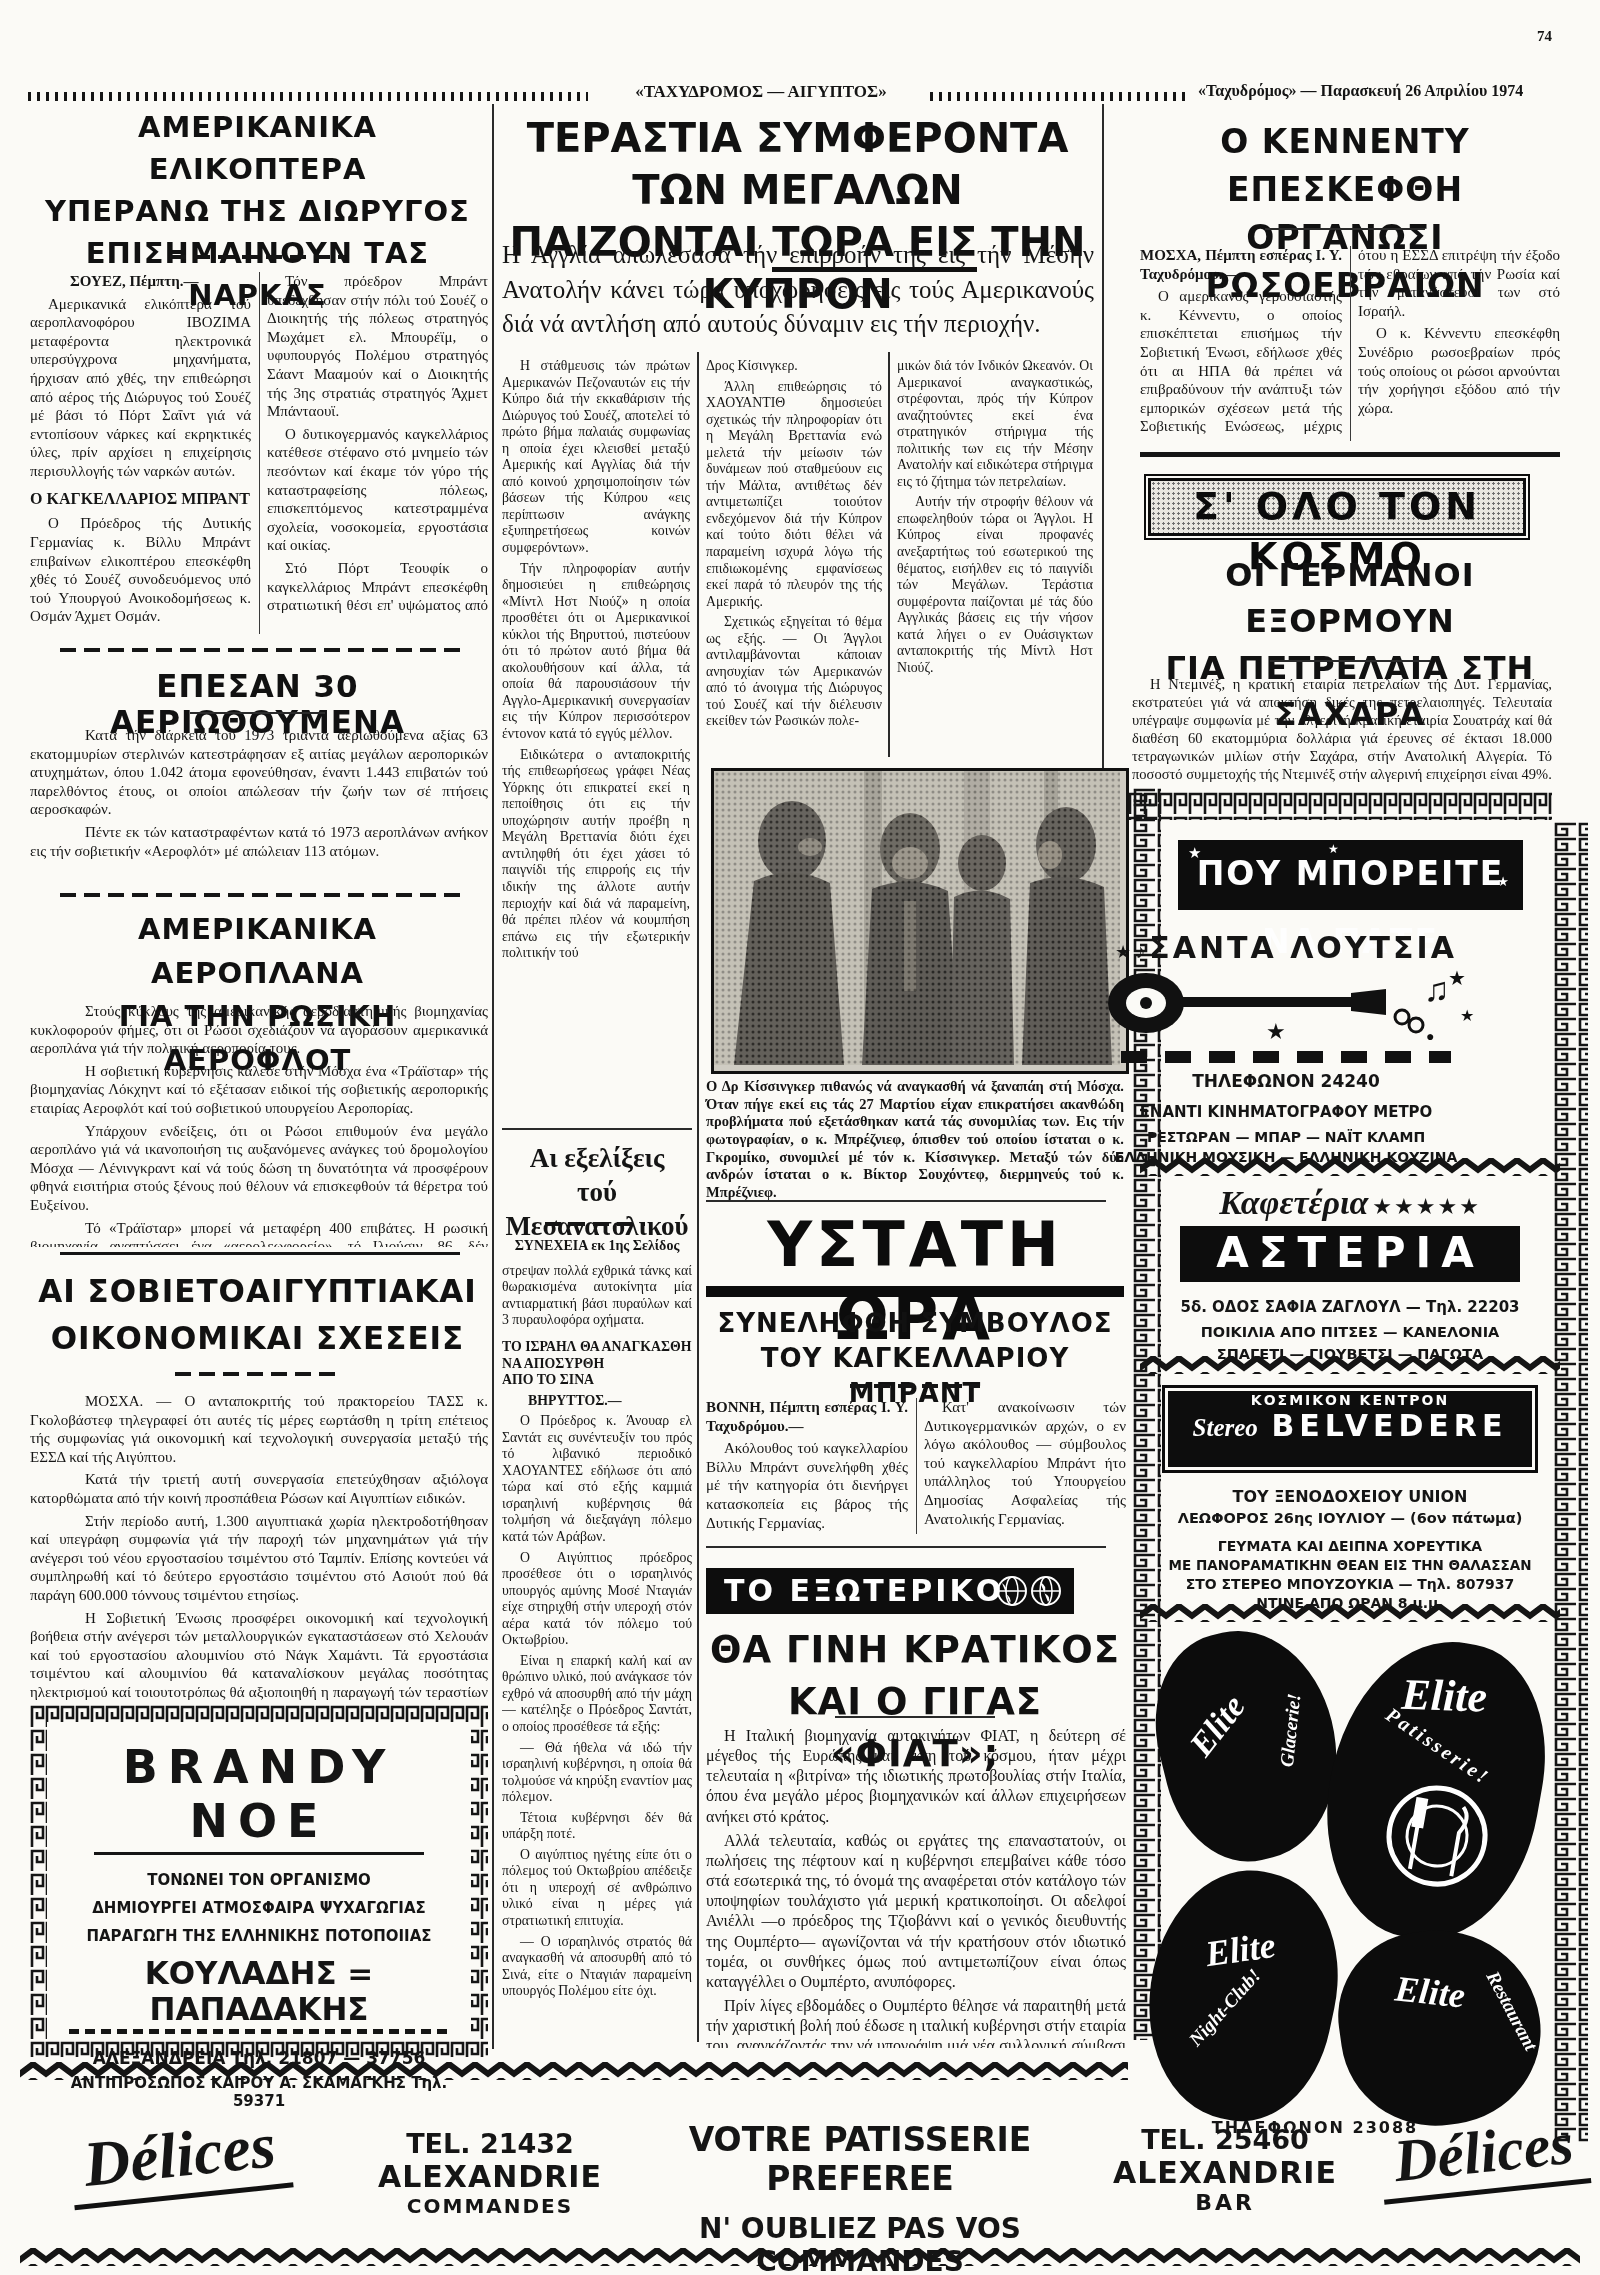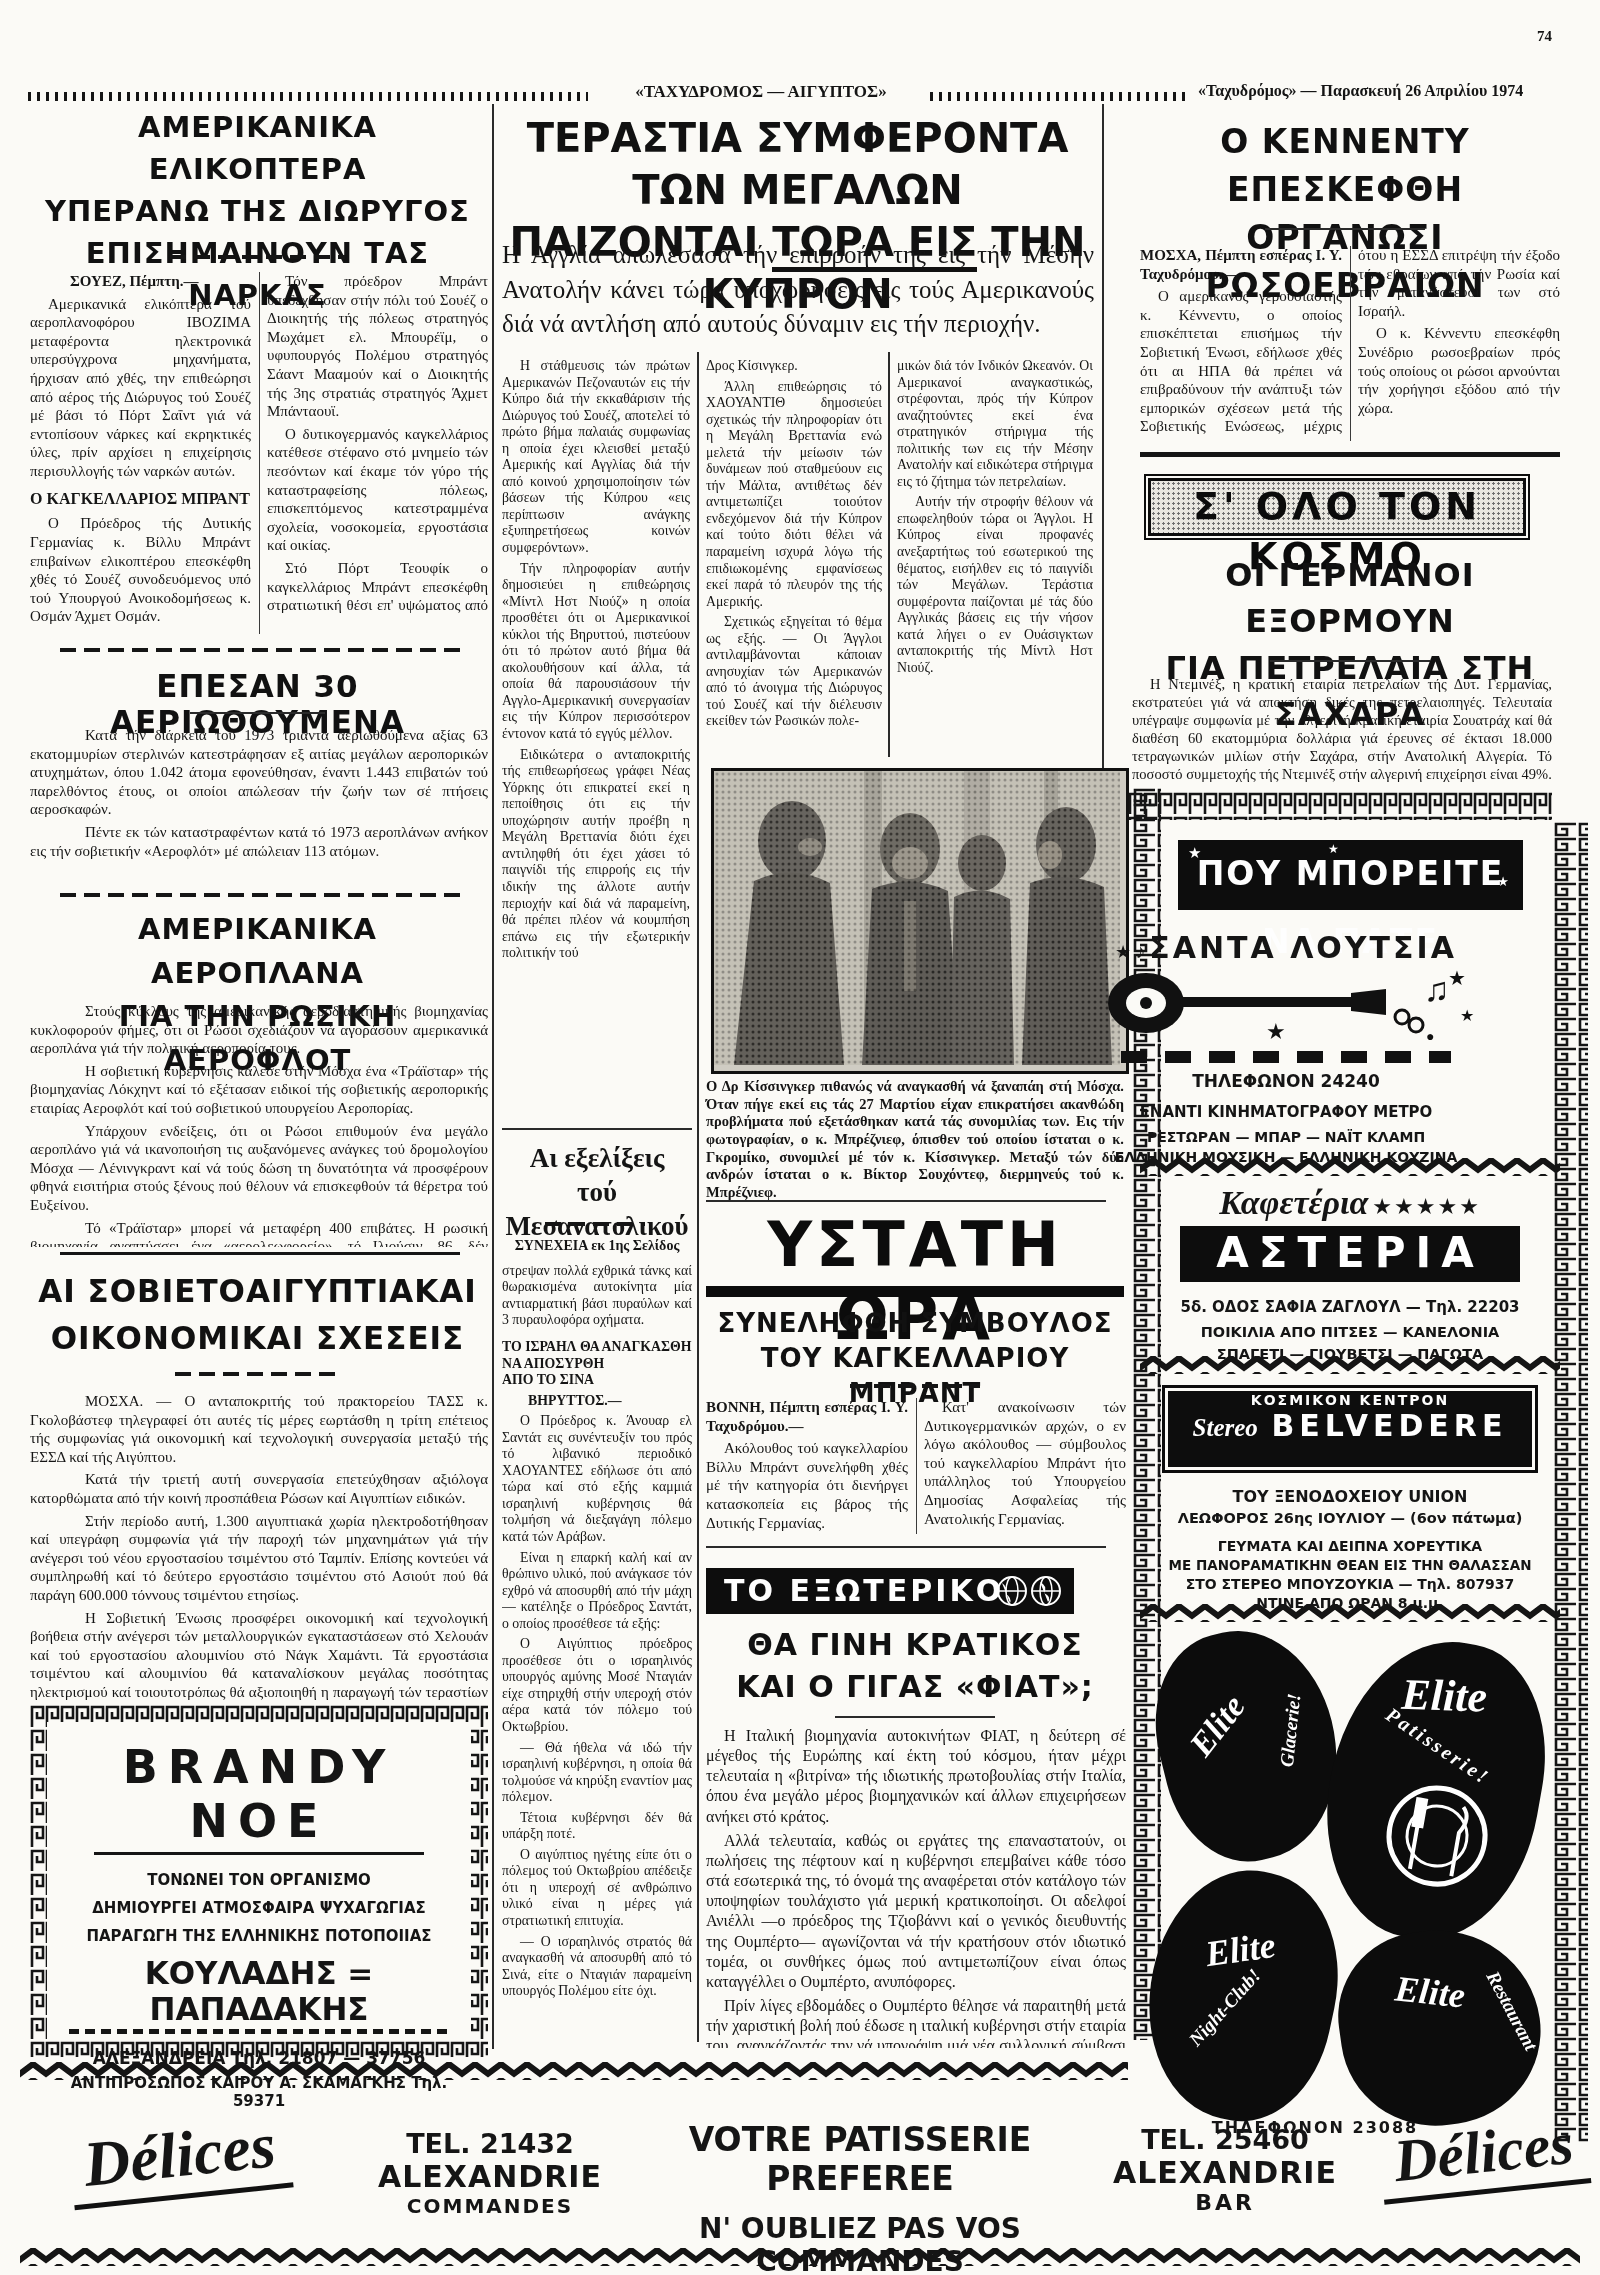--- a/index.html
+++ b/index.html
@@ -195,22 +195,22 @@
   </div>
   <div class="abs dash-rule" style="left:545px;top:1222px;width:100px;"></div>
   <div class="abs body-sm overflow" style="left:502px;top:1238px;width:190px;height:795px;">
     <p class="np bold ctr" style="font-size:14px;margin-bottom:8px;">ΣΥΝΕΧΕΙΑ εκ 1ης Σελίδος</p>
     <p class="np">στρεψαν πολλά εχθρικά τάνκς καί θωρακισμένα αυτοκίνητα μία αντιαρματική βάσι πυραύλων καί 3 πυραυλοφόρα οχήματα.</p>
     <p class="np bold" style="margin-top:10px;margin-bottom:0;">ΤΟ ΙΣΡΑΗΛ ΘΑ ΑΝΑΓΚΑΣΘΗ</p>
     <p class="np bold" style="margin-bottom:0;">ΝΑ ΑΠΟΣΥΡΘΗ</p>
     <p class="np bold">ΑΠΟ ΤΟ ΣΙΝΑ</p>
     <p class="np bold" style="text-indent:26px;">ΒΗΡΥΤΤΟΣ.—</p>
     <p class="bp">Ο Πρόεδρος κ. Άνουαρ ελ Σαντάτ εις συνέντευξίν του πρός τό λιβανικό περιοδικό ΧΑΟΥΑΝΤΕΣ εδήλωσε ότι από τώρα καί στό εξής καμμιά ισραηλινή κυβέρνησις θά τολμήση νά διεξαγάγη πόλεμο κατά τών Αράβων.</p>
+    <p class="bp">Ο Αιγύπτιος πρόεδρος προσέθεσε ότι ο ισραηλινός υπουργός αμύνης Μοσέ Νταγιάν είχε στηριχθή στήν υπεροχή στόν αέρα κατά τόν πόλεμο τού Οκτωβρίου.</p>
     <p class="bp">Είναι η επαρκή καλή καί αν θρώπινο υλικό, πού ανάγκασε τόν εχθρό νά αποσυρθή από τήν μάχη — κατέληξε ο Πρόεδρος Σαντάτ, ο οποίος προσέθεσε τά εξής:</p>
-    <p class="bp">Ο Αιγύπτιος πρόεδρος προσέθεσε ότι ο ισραηλινός υπουργός αμύνης Μοσέ Νταγιάν είχε στηριχθή στήν υπεροχή στόν αέρα κατά τόν πόλεμο τού Οκτωβρίου.</p>
     <p class="bp">— Θά ήθελα νά ιδώ τήν ισραηλινή κυβέρνησι, η οποία θά τολμούσε νά κηρύξη εναντίον μας πόλεμον.</p>
     <p class="bp">Τέτοια κυβέρνησι δέν θά υπάρξη ποτέ.</p>
     <p class="bp">Ο αιγύπτιος ηγέτης είπε ότι ο πόλεμος τού Οκτωβρίου απέδειξε ότι η υπεροχή σέ ανθρώπινο υλικό είναι η μέρες γιά στρατιωτική επιτυχία.</p>
     <p class="bp">— Ο ισραηλινός στρατός θά αναγκασθή νά αποσυρθή από τό Σινά, είτε ο Νταγιάν παραμείνη υπουργός Πολέμου είτε όχι.</p>
   </div>
 
   <div class="abs hrule-thin" style="left:706px;top:1200px;width:400px;"></div>
   <div class="abs sans bold" style="left:706px;top:1208px;width:418px;font-size:62px;letter-spacing:4px;text-align:center;color:#0c0c0c;">ΥΣΤΑΤΗ ΩΡΑ</div>
   <div class="abs" style="left:706px;top:1286px;width:418px;height:11px;background:#0c0c0c;"></div>
   <div class="abs headline" style="left:706px;top:1306px;width:418px;font-size:26px;line-height:1.35;">
@@ -231,21 +231,21 @@
       <circle cx="20" cy="17" r="14" fill="none" stroke="#fff" stroke-width="2"></circle>
       <ellipse cx="20" cy="17" rx="6" ry="14" fill="none" stroke="#fff" stroke-width="1.5"></ellipse>
       <line x1="6" y1="17" x2="34" y2="17" stroke="#fff" stroke-width="1.5"></line>
       <path d="M10,9 Q16,13 14,20 Q20,24 18,29" fill="#fff"></path>
       <circle cx="54" cy="17" r="14" fill="none" stroke="#fff" stroke-width="2"></circle>
       <ellipse cx="54" cy="17" rx="6" ry="14" fill="none" stroke="#fff" stroke-width="1.5"></ellipse>
       <line x1="40" y1="17" x2="68" y2="17" stroke="#fff" stroke-width="1.5"></line>
       <path d="M48,8 Q56,12 52,19 Q60,23 56,28" fill="#fff"></path>
     </svg>
   </div>
-  <div class="abs headline" style="left:706px;top:1624px;width:418px;font-size:30px;line-height:1.4;">
+  <div class="abs headline" style="left:706px;top:1624px;width:418px;font-size:37px;line-height:1.4;">
     <div>ΘΑ ΓΙΝΗ ΚΡΑΤΙΚΟΣ</div>
     <div>ΚΑΙ Ο ΓΙΓΑΣ «ΦΙΑΤ»;</div>
   </div>
   <div class="abs hrule-thin" style="left:835px;top:1716px;width:160px;"></div>
   <div class="abs overflow" style="left:706px;top:1726px;width:420px;height:322px;font-size:16px;line-height:1.26;text-align:justify;">
     <p class="bp">Η Ιταλική βιομηχανία αυτοκινήτων ΦΙΑΤ, η δεύτερη σέ μέγεθος τής Ευρώπης καί έκτη τού κόσμου, ήταν μέχρι τελευταία η «βιτρίνα» τής ιδιωτικής πρωτοβουλίας στήν Ιταλία, όπου ένα μεγάλο μέρος βιομηχανικών καί άλλων επιχειρήσεων ανήκει στό κράτος.</p>
     <p class="bp">Αλλά τελευταία, καθώς οι εργάτες της επαναστατούν, οι πωλήσεις της πέφτουν καί η κυβέρνησι επεμβαίνει κάθε τόσο στά εσωτερικά της, τό όνομά της αναφέρεται στόν κατάλογο τών υποψηφίων τουλάχιστο γιά μερική κρατικοποίησι. Οι αδελφοί Ανιέλλι —ο πρόεδρος της Τζιοβάννι καί ο γενικός διευθυντής της Ουμπέρτο— αγωνίζονται νά τήν κρατήσουν στόν ιδιωτικό τομέα, οι συνθήκες όμως πού αντιμετωπίζουν είναι όπως καταγγέλλει ο Ουμπέρτο, ανυπόφορες.</p>
     <p class="bp">Πρίν λίγες εβδομάδες ο Ουμπέρτο θέλησε νά παραιτηθή μετά τήν χαριστική βολή πού έδωσε η ιταλική κυβέρνησι στήν εταιρία του, αναγκάζοντάς την νά υπογράψη μιά νέα συλλογική σύμβασι μέ τούς εργάτες της.</p>
     <p class="bp">Η ίδια η ΦΙΑΤ είχε καλέσει τόν υπουργό Εργασίας Λουίτζι Μπερτόλντι, νά μεσολαβήση γιά νά τελειώσουν οι απεργίες καί τά «γκό - σλόου» τών 200.000 εργατών της, πού κρατούσαν κιόλας τρείς μήνες.</p>
   </div>

